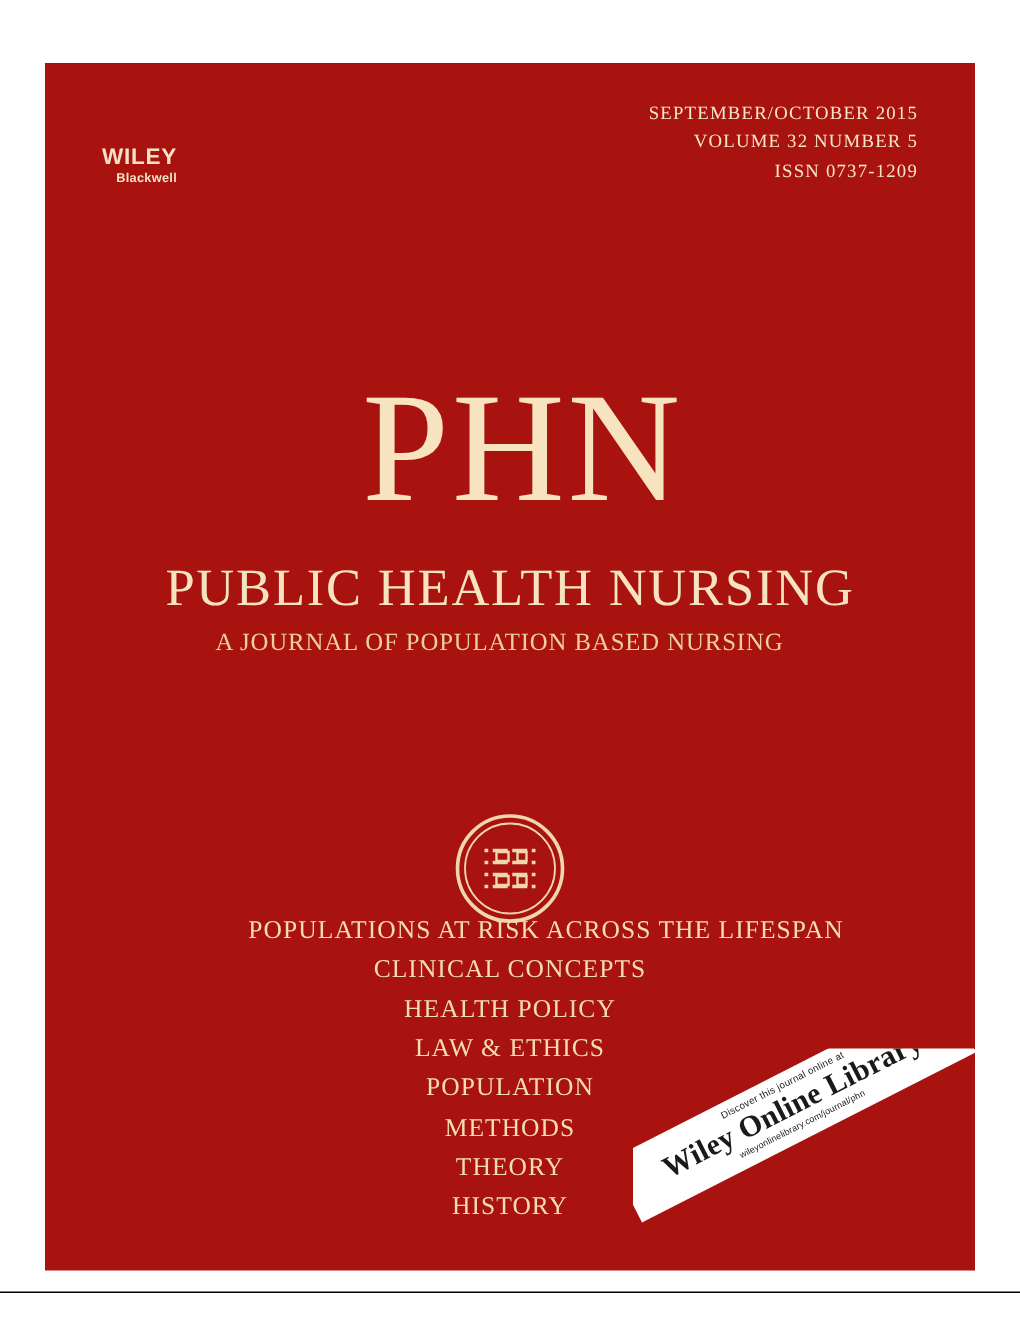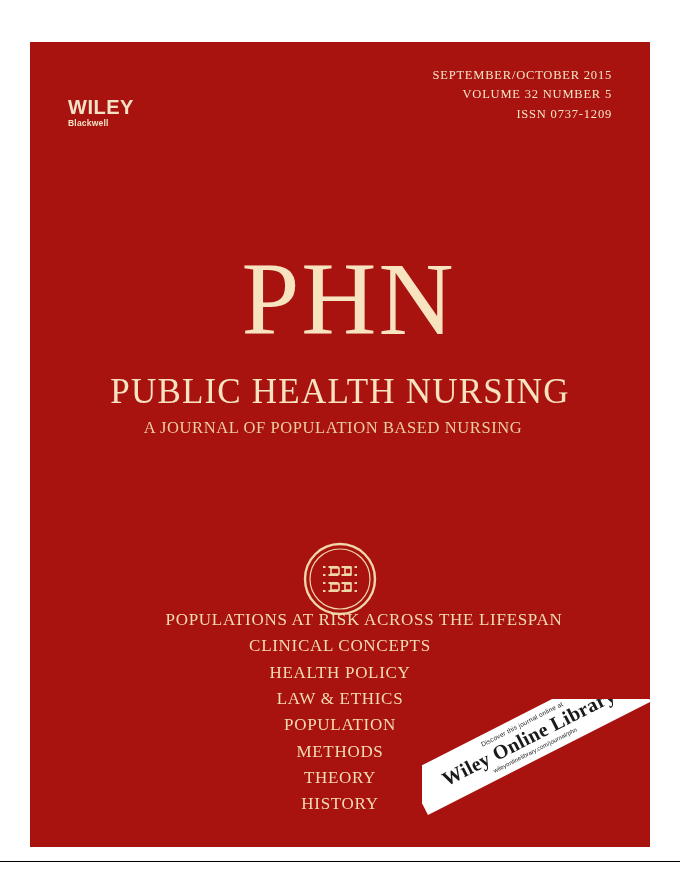--- a/index.html
+++ b/index.html
@@ -35,31 +35,32 @@
   .publisher {
     position: absolute;
     left: 38px;
     top: 55px;
     color: #f3e2c6;
     line-height: 1;
   }
   .publisher .pub-main {
     font-family: "Liberation Sans", sans-serif;
     font-weight: bold;
-    font-size: 20px;
+    font-size: 15px;
     letter-spacing: 0.5px;
     display: block;
   }
   .publisher .pub-sub {
     font-family: "Liberation Sans", sans-serif;
     font-weight: bold;
     font-size: 8.5px;
     letter-spacing: 0.2px;
     display: block;
     margin-top: 2px;
+    text-align: right;
   }
 
   
   .issue {
     position: absolute;
     right: 38px;
     top: 24px;
     text-align: right;
     color: #f5e6c8;
     font-family: "Liberation Serif", serif;

